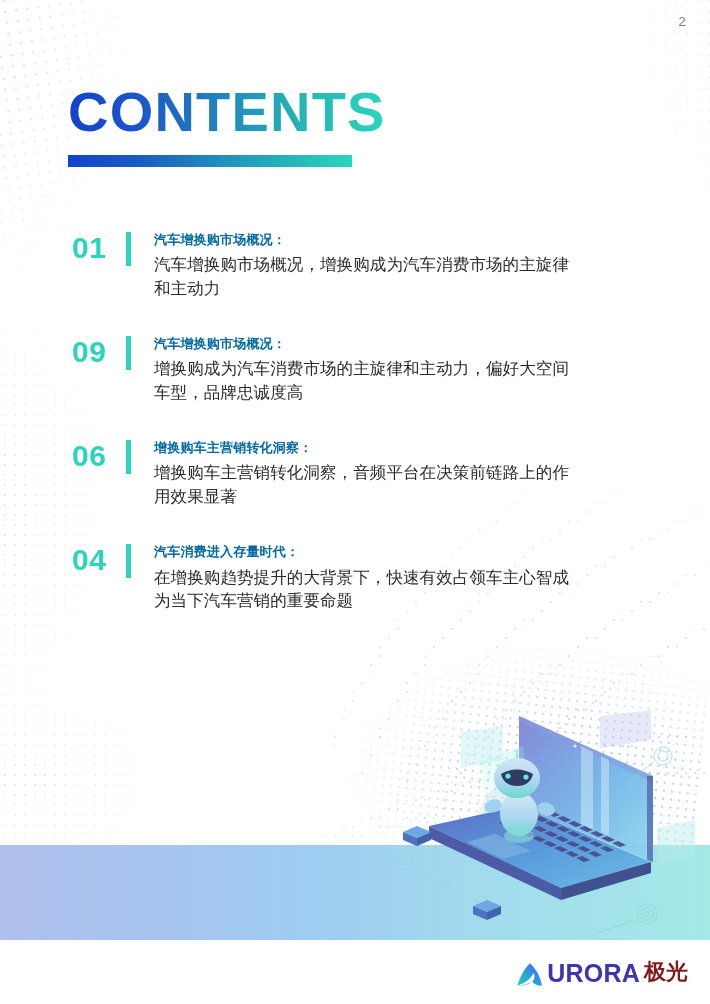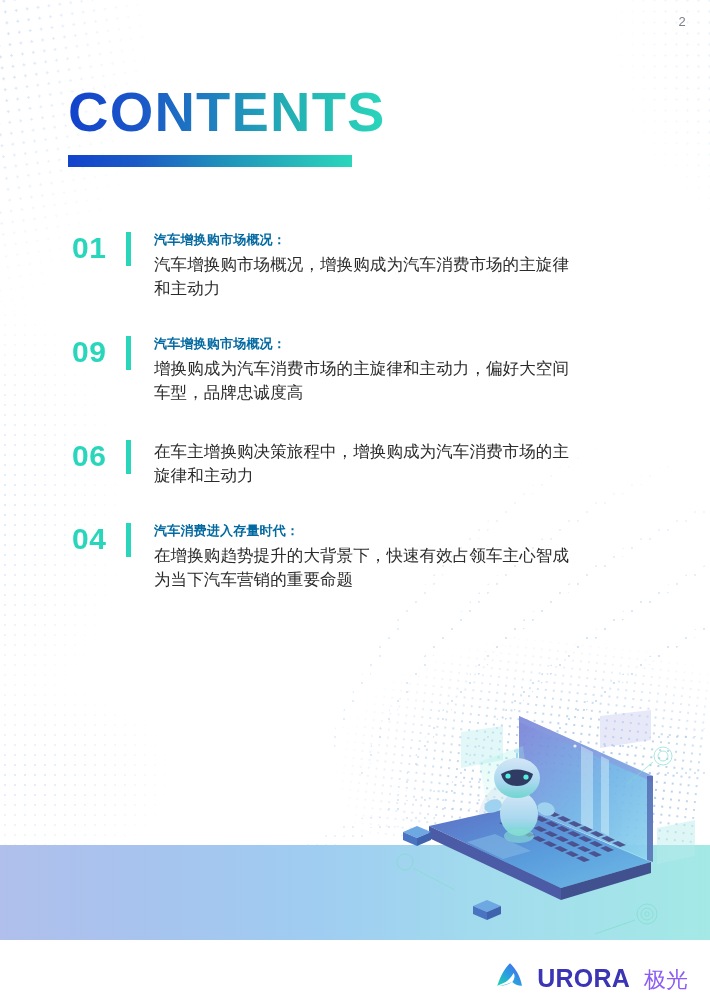--- a/index.html
+++ b/index.html
@@ -209,40 +209,40 @@
     height: 235px;
     pointer-events: none;
   }
 
   
   .footer-logo {
     position: absolute;
     right: 22px;
     bottom: 13px;
     display: flex;
-    align-items: flex-end;
-    gap: 12px;
+    align-items: flex-start;
+    gap: 2px;
   }
   .logo-mark {
     width: 30px;
     height: 30px;
     display: block;
   }
   .logo-text-en {
     font-size: 25px;
     font-weight: bold;
     color: #3b35b5;
     letter-spacing: 0.2px;
     font-family: "Liberation Sans", sans-serif;
     line-height: 1;
   }
   .logo-text-cn {
     font-size: 22px;
-    font-weight: normal;
-    color: #8b5cf6;
+    font-weight: bold;
+    color: #7f1d1d;
     letter-spacing: 0px;
     font-family: "Liberation Sans", "DejaVu Sans", sans-serif;
     line-height: 1;
     margin-left: 2px;
   }
 </style>
 </head>
 <body>
 
 <div class="page">
@@ -302,21 +302,22 @@
       <div class="item-text">
         <div class="item-heading">汽车增换购市场概况：</div>
         <div class="item-body">增换购成为汽车消费市场的主旋律和主动力，偏好大空间车型，品牌忠诚度高</div>
       </div>
     </div>
 
     <div class="content-item">
       <div class="item-number">06</div>
       <div class="item-divider"></div>
       <div class="item-text">
-        <div class="item-body">在车主增换购决策旅程中，增换购成为汽车消费市场的主旋律和主动力</div>
+        <div class="item-heading">增换购车主营销转化洞察：</div>
+        <div class="item-body">增换购车主营销转化洞察，音频平台在决策前链路上的作用效果显著</div>
       </div>
     </div>
 
     <div class="content-item">
       <div class="item-number">04</div>
       <div class="item-divider"></div>
       <div class="item-text">
         <div class="item-heading">汽车消费进入存量时代：</div>
         <div class="item-body">在增换购趋势提升的大背景下，快速有效占领车主心智成为当下汽车营销的重要命题</div>
       </div>

